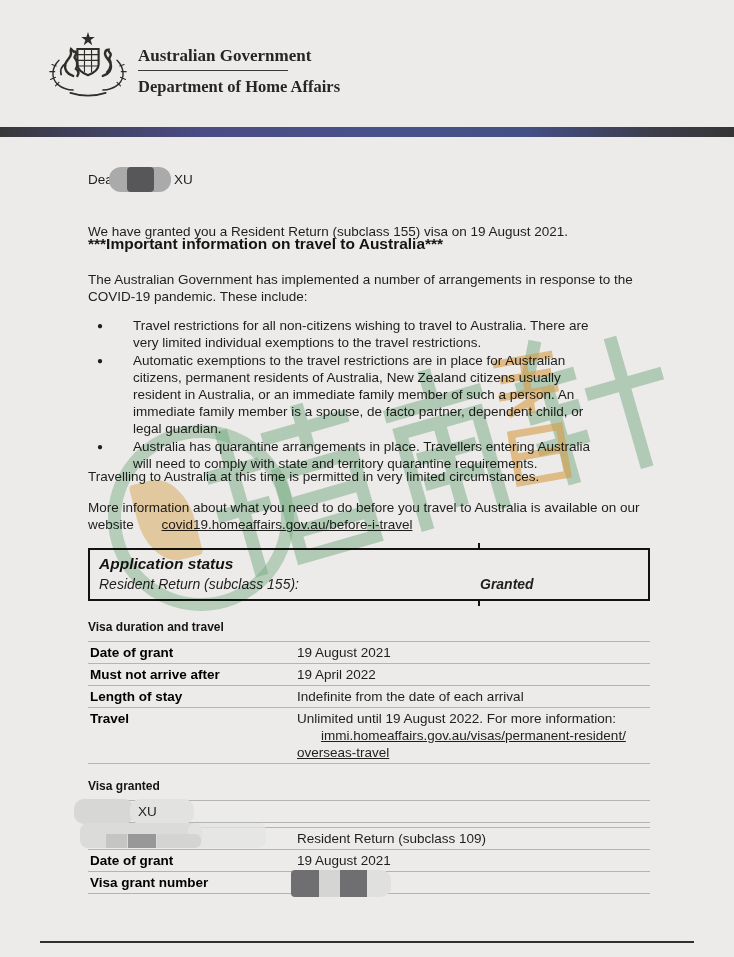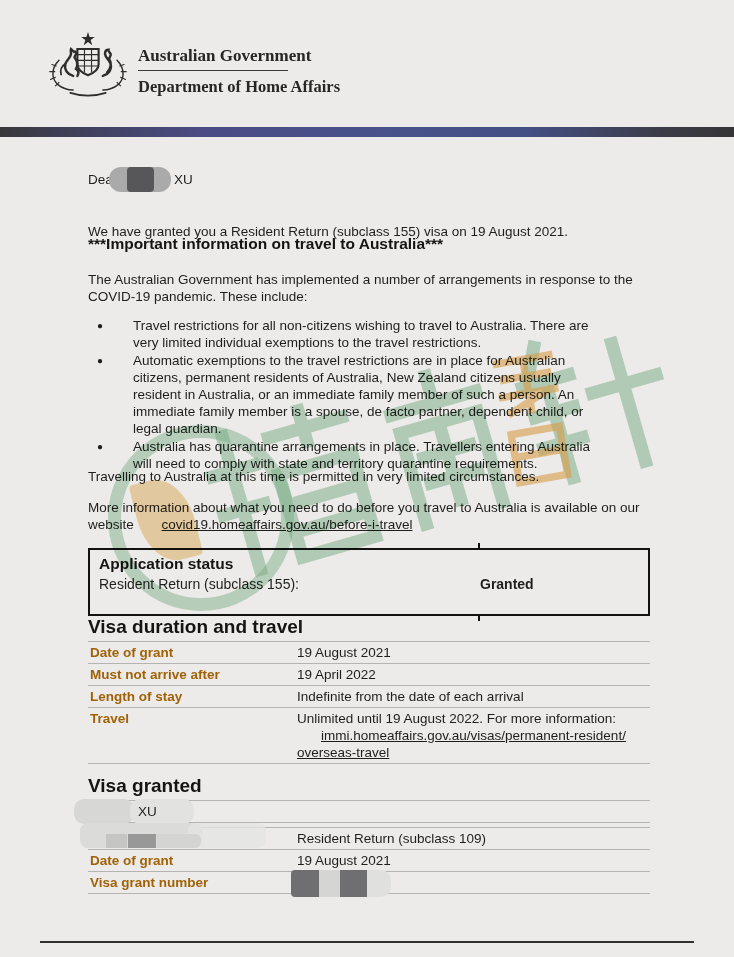--- a/index.html
+++ b/index.html
@@ -30,36 +30,36 @@
   .blist{margin:0;padding:0;list-style:none;}
   .blist li{display:flex;margin-bottom:1px;}
   .bdot{flex:none;width:45px;padding-left:9px;box-sizing:border-box;font-size:10px;line-height:17px;}
   .bdot::before{content:"\25CF";}
   .btext{width:478px;}
   .sec-travelling{top:468px;}
   .sec-moreinfo{top:499px;}
   a.doc-link{color:#1e1e1c;text-decoration:underline;padding-left:24px;}
   
   .sec-appstatus{top:548px;}
-  .app-box{position:relative;box-sizing:border-box;width:562px;height:68px;border:2px solid #121210;padding:4px 9px 0;}
+  .app-box{position:relative;box-sizing:border-box;width:562px;height:53px;border:2px solid #121210;padding:4px 9px 0;font-style:italic;}
   .app-title{font-size:15.5px;font-weight:bold;color:#141412;line-height:20px;}
   .app-row{display:grid;grid-template-columns:381px 1fr;font-size:14px;line-height:21px;}
   .app-val{font-weight:bold;}
   .tick{position:absolute;left:388px;width:2px;height:5px;background:#121210;}
   .tick-top{top:-7px;}
   .tick-bottom{bottom:-7px;}
   
-  .sec-h{font-size:19px;font-weight:bold;color:#141412;line-height:20px;}
+  .sec-h{font-size:12px;font-weight:bold;color:#141412;line-height:20px;}
   .sec-vd-h{top:617px;}
   .sec-vd-t{top:641px;}
   .sec-vs-h{top:776px;}
   .sec-vs-t{top:800px;}
   .vtable{border-top:1px solid #b4b4b2;}
   .vrow{display:grid;grid-template-columns:209px 1fr;border-bottom:1px solid #b4b4b2;padding:2px 0;}
-  .vlabel{font-weight:bold;padding-left:2px;color:#a16207;}
+  .vlabel{font-weight:bold;padding-left:2px;color:#000000;}
   .vcell{position:relative;}
   .prewrap{white-space:pre-line;}
   
   .redact{position:absolute;z-index:0;}
   .r-name-light{left:-14px;top:-4px;width:60px;height:25px;background:#d7d7d5;border-radius:10px;}
   .r-name-lighter{left:42px;top:-4px;width:64px;height:25px;background:#e2e2e0;border-radius:10px;}
   .name-val{position:relative;z-index:1;margin-left:50px;}
   .r-dob-big{left:-8px;top:-2px;width:122px;height:25px;background:#dbdbd9;border-radius:8px;}
   .r-dob-faint{left:100px;top:-2px;width:78px;height:25px;background:#e4e4e2;border-radius:8px;opacity:.75;}
   .r-dob-seg1{left:18px;top:9px;width:21px;height:14px;background:#c5c5c3;}

